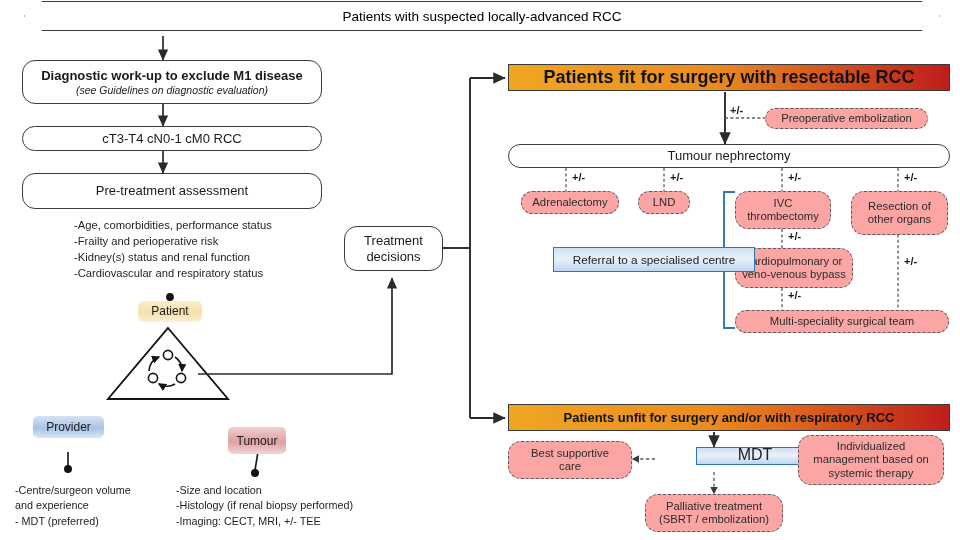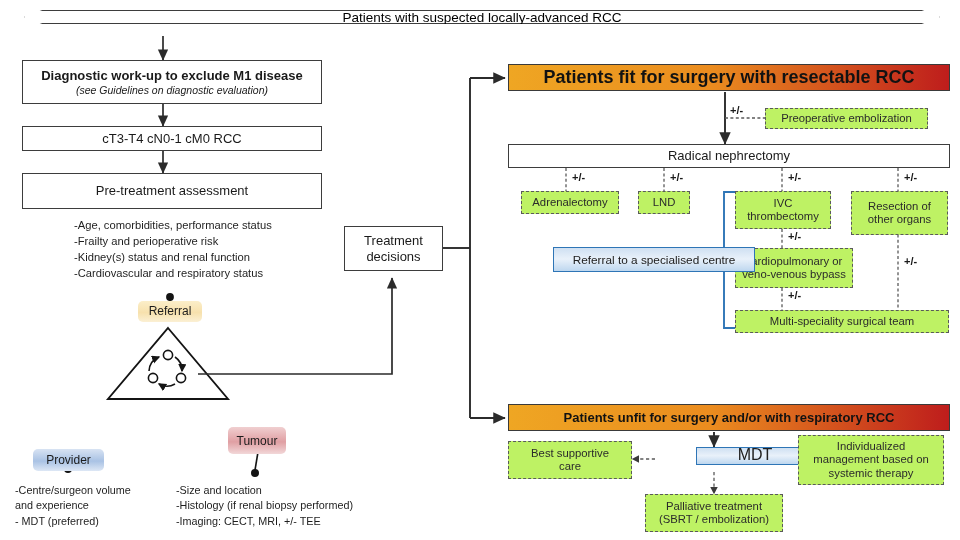--- a/index.html
+++ b/index.html
@@ -25,28 +25,29 @@
   .node {
     position: absolute;
     box-sizing: border-box;
     display: flex;
     flex-direction: column;
     align-items: center;
     justify-content: center;
     text-align: center;
     color: #1a1a1a;
     line-height: 1.18;
+    border-radius: 13px;
   }
   .solid-box {
     border: 1.6px solid #3d3d3d;
     background: #ffffff;
   }
   .dashed-box {
     border: 1.5px dashed #5a5a5a;
-    background: #bef264;
+    background: #fca5a5;
     color: #2b2b2b;
   }
   .banner {
     position: absolute;
     box-sizing: border-box;
     background: #ffffff;
     border: 1.6px solid #3d3d3d;
     display: flex;
     align-items: center;
     justify-content: center;
@@ -203,21 +204,21 @@
       <path d="M714,432 L714,447" marker-end="url(#ah)"></path>
     </g>
 
     <g stroke="#5a5a5a" stroke-width="1.3" fill="none" stroke-dasharray="3.2,2.6">
       <path d="M655,459 L632,459" marker-end="url(#ah-sm)"></path>
       <path d="M773,459 L798,459" marker-end="url(#ah-sm)"></path>
       <path d="M714,472 L714,494" marker-end="url(#ah-sm)"></path>
     </g>
   </svg>
 
-  <div class="banner" style="left:24px; top:10px; width:916px; height:14px; font-size:13.5px;">
+  <div class="banner" style="left:24px; top:1px; width:916px; height:30px; font-size:13.5px;">
     <div class="banner-inner">
       <span>Patients with suspected locally-advanced RCC</span>
     </div>
   </div>
 
   <div class="node solid-box" style="left:22px; top:60px; width:300px; height:44px;">
     <div class="ttl-main" style="font-size:13px;">Diagnostic work-up to exclude M1 disease</div>
     <div class="italic" style="font-size:10.5px; margin-top:1px;">(see Guidelines on diagnostic evaluation)</div>
   </div>
 
@@ -228,24 +229,24 @@
   <div class="node solid-box" style="left:22px; top:173px; width:300px; height:36px; font-size:13px;">
     <span>Pre-treatment assessment</span>
   </div>
 
   <div class="plain-text" style="left:74px; top:218px; width:250px; font-size:11.2px;">-Age, comorbidities, performance status
 -Frailty and perioperative risk
 -Kidney(s) status and renal function
 -Cardiovascular and respiratory status</div>
 
   <div class="pill pill-patient" style="left:138px; top:301px; width:64px; height:21px; font-size:12px;">
-    <span>Referral</span>
-  </div>
-
-  <div class="pill pill-provider" style="left:33px; top:449px; width:71px; height:22px; font-size:12px;">
+    <span>Patient</span>
+  </div>
+
+  <div class="pill pill-provider" style="left:33px; top:416px; width:71px; height:22px; font-size:12px;">
     <span>Provider</span>
   </div>
 
   <div class="pill pill-tumour" style="left:228px; top:427px; width:58px; height:27px; font-size:12px; align-items:center; padding-top:1px;">
     <span>Tumour</span>
   </div>
 
   <div class="plain-text" style="left:15px; top:483px; width:140px; font-size:10.8px;">-Centre/surgeon volume
 and experience
 - MDT (preferred)</div>
@@ -264,21 +265,21 @@
     <span>Patients fit for surgery with resectable RCC</span>
   </div>
 
   <div class="pm-label" style="left:730px; top:104px; font-size:11px;">+/-</div>
 
   <div class="node dashed-box" style="left:765px; top:108px; width:163px; height:21px; font-size:11.3px;">
     <span>Preoperative embolization</span>
   </div>
 
   <div class="node solid-box" style="left:508px; top:144px; width:442px; height:24px; font-size:13px;">
-    <span>Radical nephrectomy</span>
+    <span>Tumour nephrectomy</span>
   </div>
 
   <div class="pm-label" style="left:572px; top:171px; font-size:11px;">+/-</div>
   <div class="pm-label" style="left:670px; top:171px; font-size:11px;">+/-</div>
   <div class="pm-label" style="left:788px; top:171px; font-size:11px;">+/-</div>
   <div class="pm-label" style="left:904px; top:171px; font-size:11px;">+/-</div>
 
   <div class="node dashed-box" style="left:521px; top:191px; width:98px; height:23px; font-size:11.3px;">
     <span>Adrenalectomy</span>
   </div>

